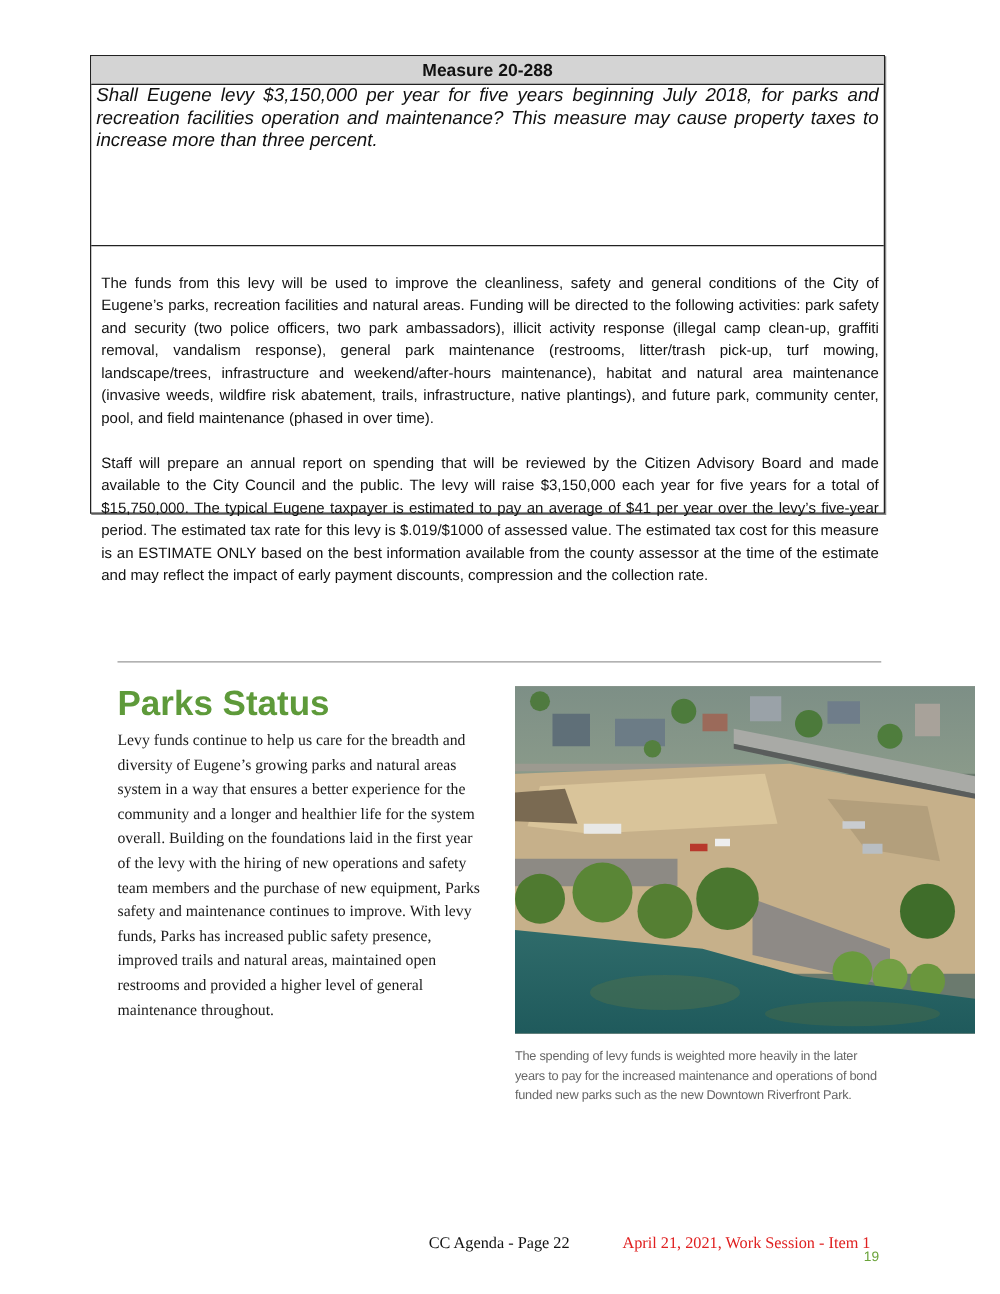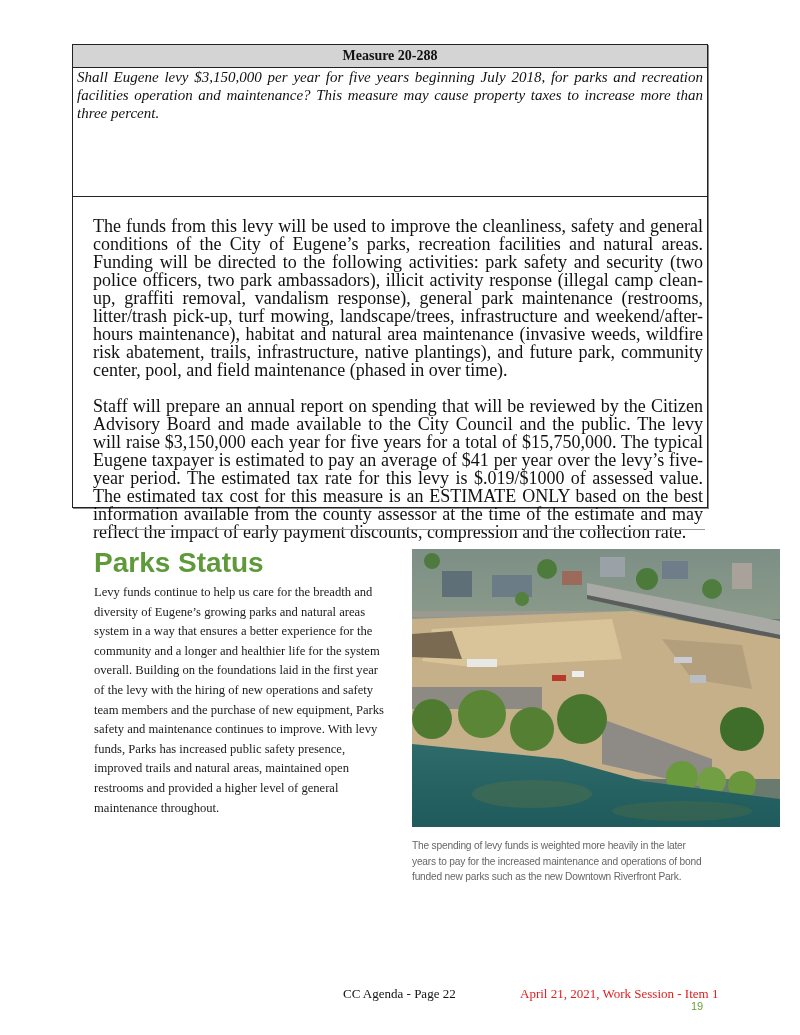--- a/index.html
+++ b/index.html
@@ -1,39 +1,39 @@
 <!DOCTYPE html>
 <html><head>
 <meta charset="utf-8">
 <style>
   html, body { margin: 0; padding: 0; background: #ffffff; }
   body { width: 800px; height: 1035px; position: relative; overflow: hidden; }
 
   .measure-box {
-    position: absolute; left: 72px; top: 44px; width: 636px; height: 464px;
+    position: absolute; left: 72px; top: 44px; width: 636px; height: 367px;
     border: 1.5px solid #222; box-sizing: border-box;
-    font-family: Liberation Serif, serif; color: #111;
+    font-family: Liberation Sans, sans-serif; color: #111;
     box-shadow: 1px 1px 0 #888;
   }
   .measure-header {
     height: 22px; background: #d4d4d4; border-bottom: 1.5px solid #222;
     text-align: center; font-weight: bold; font-size: 14px; line-height: 22px;
   }
   .measure-top { height: 128px; border-bottom: 1.5px solid #222; padding: 0 4px; }
   .measure-title {
     text-align: center; font-weight: bold; font-size: 14.6px;
     margin-top: 22px; margin-bottom: 15px; white-space: nowrap;
   }
   .ballot-question {
     font-style: italic; font-size: 15px; line-height: 18px;
     text-align: justify; margin: 0;
   }
   .measure-body { padding: 20px 4px 0 4px; }
   .measure-body p {
-    font-size: 18px; line-height: 18px; text-align: justify; margin: 0 0 18px 16px;
+    font-size: 12px; line-height: 18px; text-align: justify; margin: 0 0 18px 4px;
   }
 
   .section-rule {
     position: absolute; left: 94px; top: 529px; width: 611px; height: 1px; background: #999;
   }
 
   .levy-col { position: absolute; left: 94px; top: 547px; width: 295px; }
   .levy-heading {
     font-family: "Liberation Sans", sans-serif; font-weight: bold;
     color: #5e9a3a; font-size: 28px; line-height: 32px; margin: 0 0 4px 0;
@@ -53,21 +53,21 @@
     position: absolute; left: 412px; top: 838px; width: 300px;
     font-family: "Liberation Sans", sans-serif; font-size: 10.2px;
     line-height: 15.5px; color: #666; letter-spacing: -0.2px;
   }
 
   .footer-left {
     position: absolute; left: 343px; top: 986px;
     font-family: "Liberation Serif", serif; font-size: 13px; color: #111;
   }
   .footer-right {
-    position: absolute; left: 520px; top: 986px;
+    position: absolute; left: 498px; top: 986px;
     font-family: "Liberation Serif", serif; font-size: 13px; color: #e02020;
   }
   .page-number {
     position: absolute; left: 691px; top: 1000px;
     font-family: "Liberation Sans", sans-serif; font-size: 11px; color: #6aa33a;
   }
 </style>
 </head>
 <body>
 

